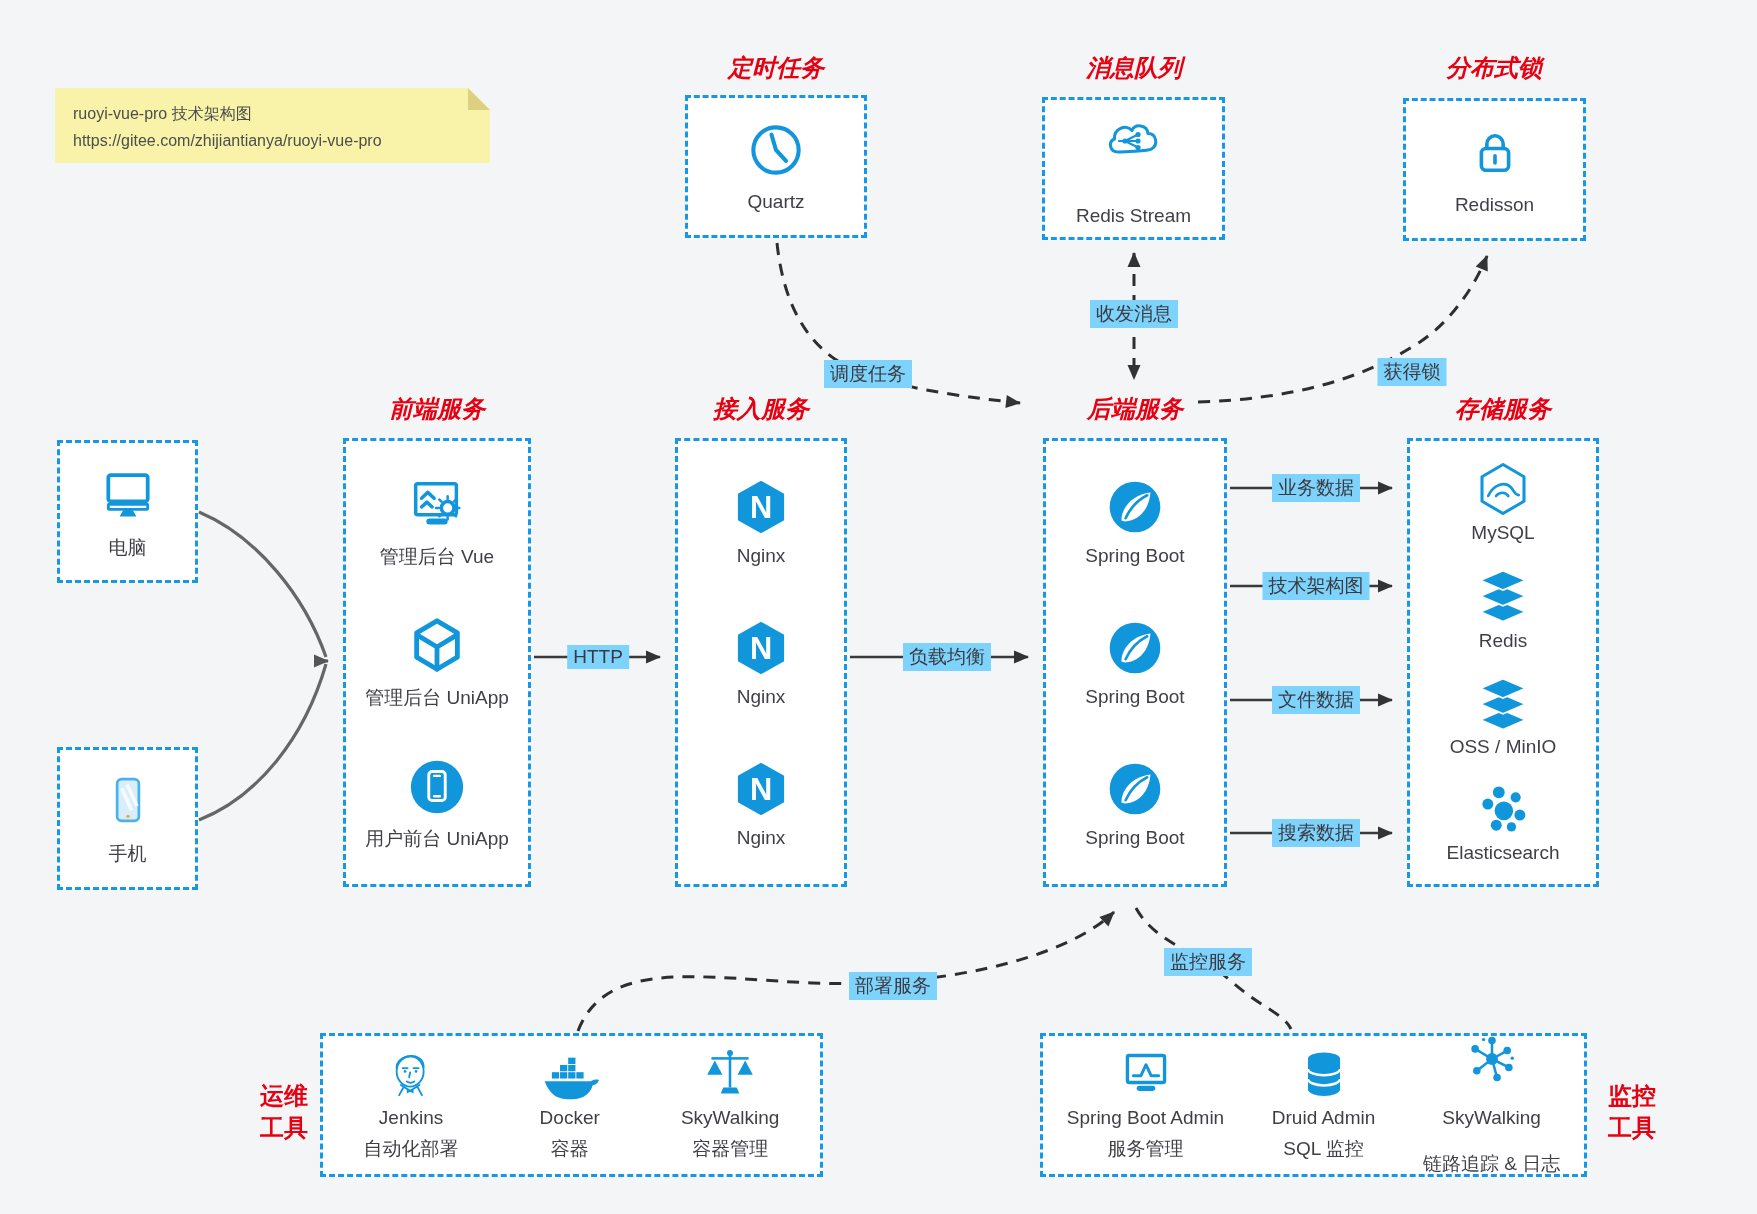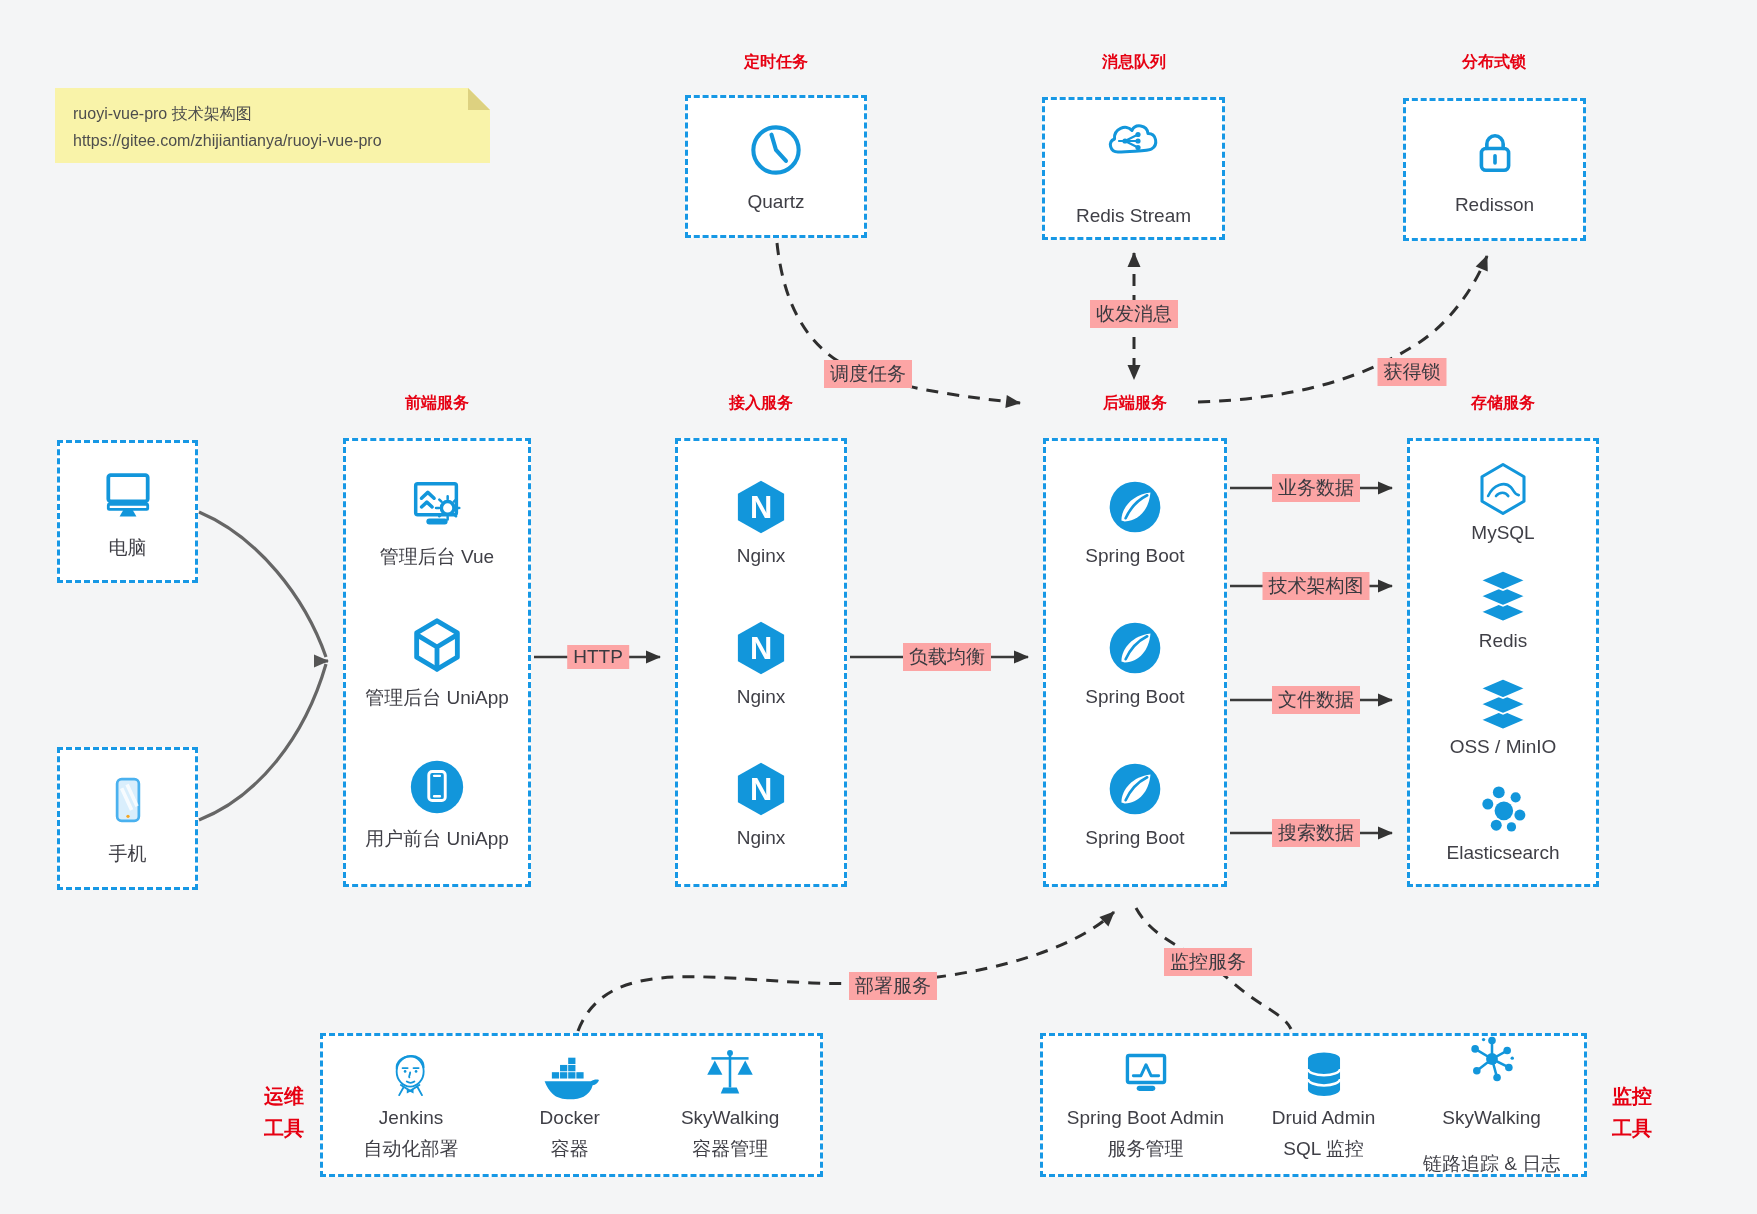--- a/index.html
+++ b/index.html
@@ -13,25 +13,25 @@
 
   
   .gbox { position:absolute; background:#fff; border:3px dashed #1798e5; box-sizing:border-box;
           display:flex; flex-direction:column; align-items:center; justify-content:space-around; z-index:2; }
   .gbox.center { justify-content:center; gap:12px; }
   .gbox.row { flex-direction:row; }
   .item { display:flex; flex-direction:column; align-items:center; gap:8px; }
   .lbl { font-size:19px; color:#3f3f46; white-space:nowrap; text-align:center; }
   .sub { font-size:19px; color:#3f3f46; white-space:nowrap; text-align:center; line-height:28px; }
 
-  .rtitle { position:absolute; transform:translateX(-50%); color:#e60012; font-weight:bold; font-size:16px; z-index:3; white-space:nowrap; }
-  .side-title { position:absolute; transform:translateX(-50%); color:#e60012; font-weight:bold; font-size:20px; line-height:32px; z-index:3; text-align:center; white-space:nowrap; }
+  .rtitle { position:absolute; transform:translateX(-50%); color:#e60012; font-weight:bold; font-size:24px; z-index:3; white-space:nowrap;font-style:italic; }
+  .side-title { position:absolute; transform:translateX(-50%); color:#e60012; font-weight:bold; font-size:24px; line-height:32px; z-index:3; text-align:center; white-space:nowrap; }
 
   .wires { position:absolute; left:0; top:0; z-index:1; pointer-events:none; }
-  .wire-label { position:absolute; transform:translate(-50%,-50%); background:#fca5a5; color:#3a3a40;
+  .wire-label { position:absolute; transform:translate(-50%,-50%); background:#7dd3fc; color:#3a3a40;
                 font-size:19px; padding:1px 6px; z-index:3; white-space:nowrap; }
   .icon { display:flex; align-items:center; justify-content:center; }
 </style>
 </head>
 <body>
 
 <div class="canvas">
 
   <svg class="wires" width="1757" height="1214" viewBox="0 0 1757 1214">
     <defs>

